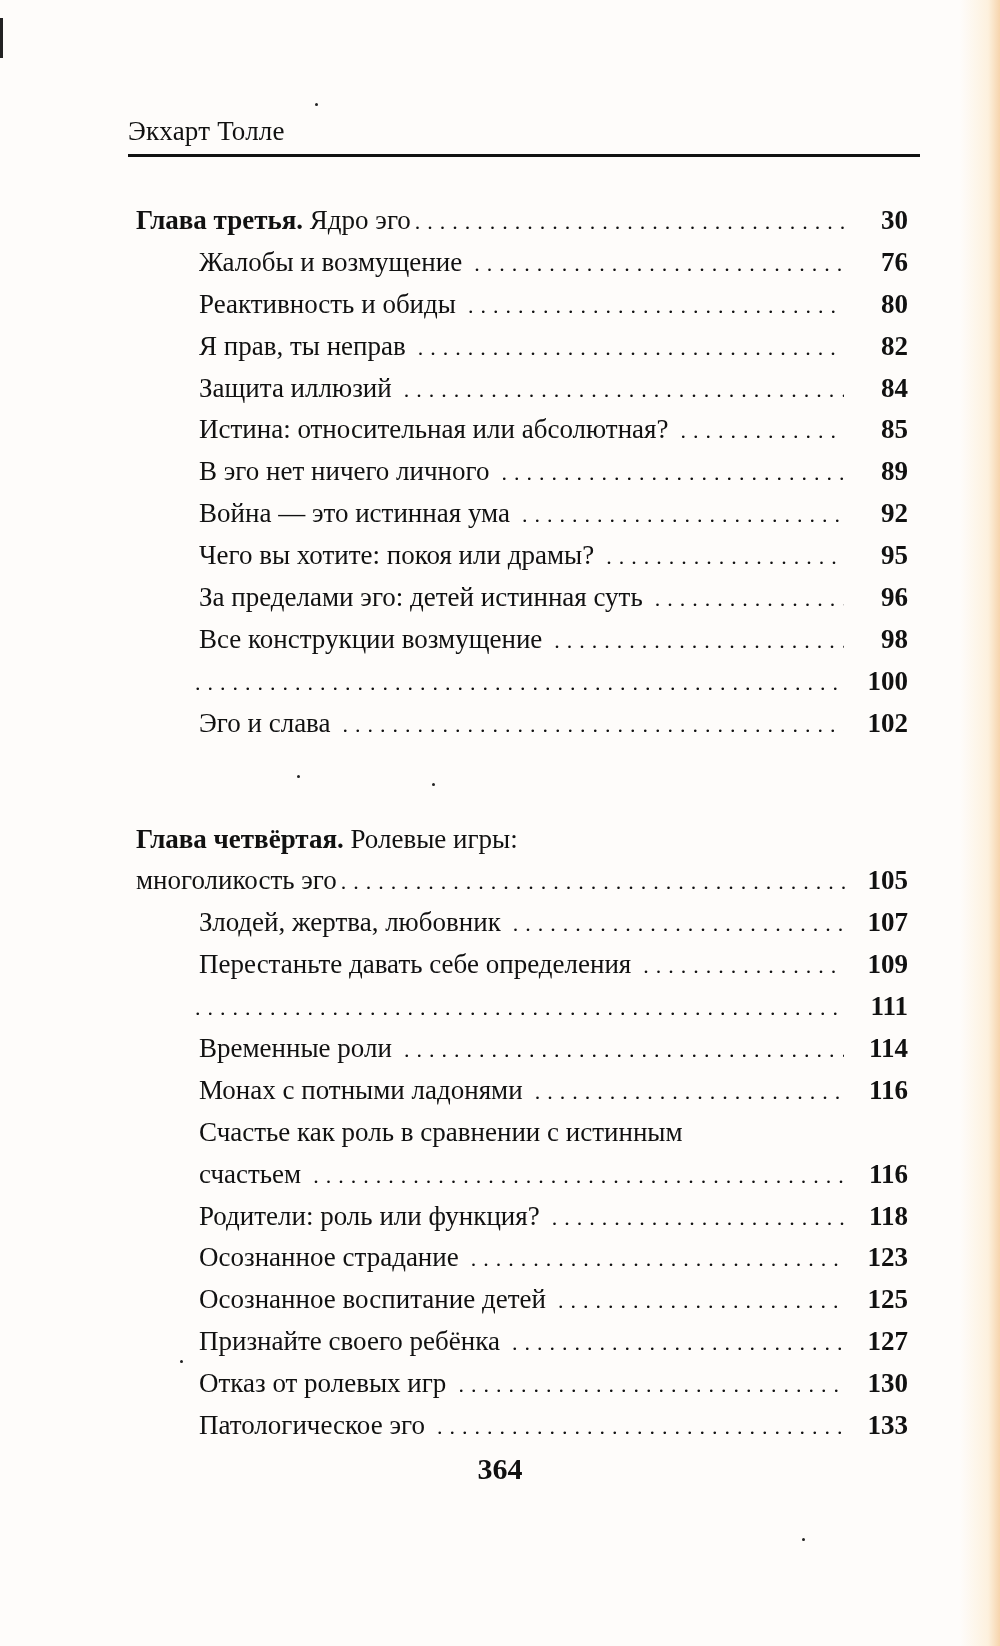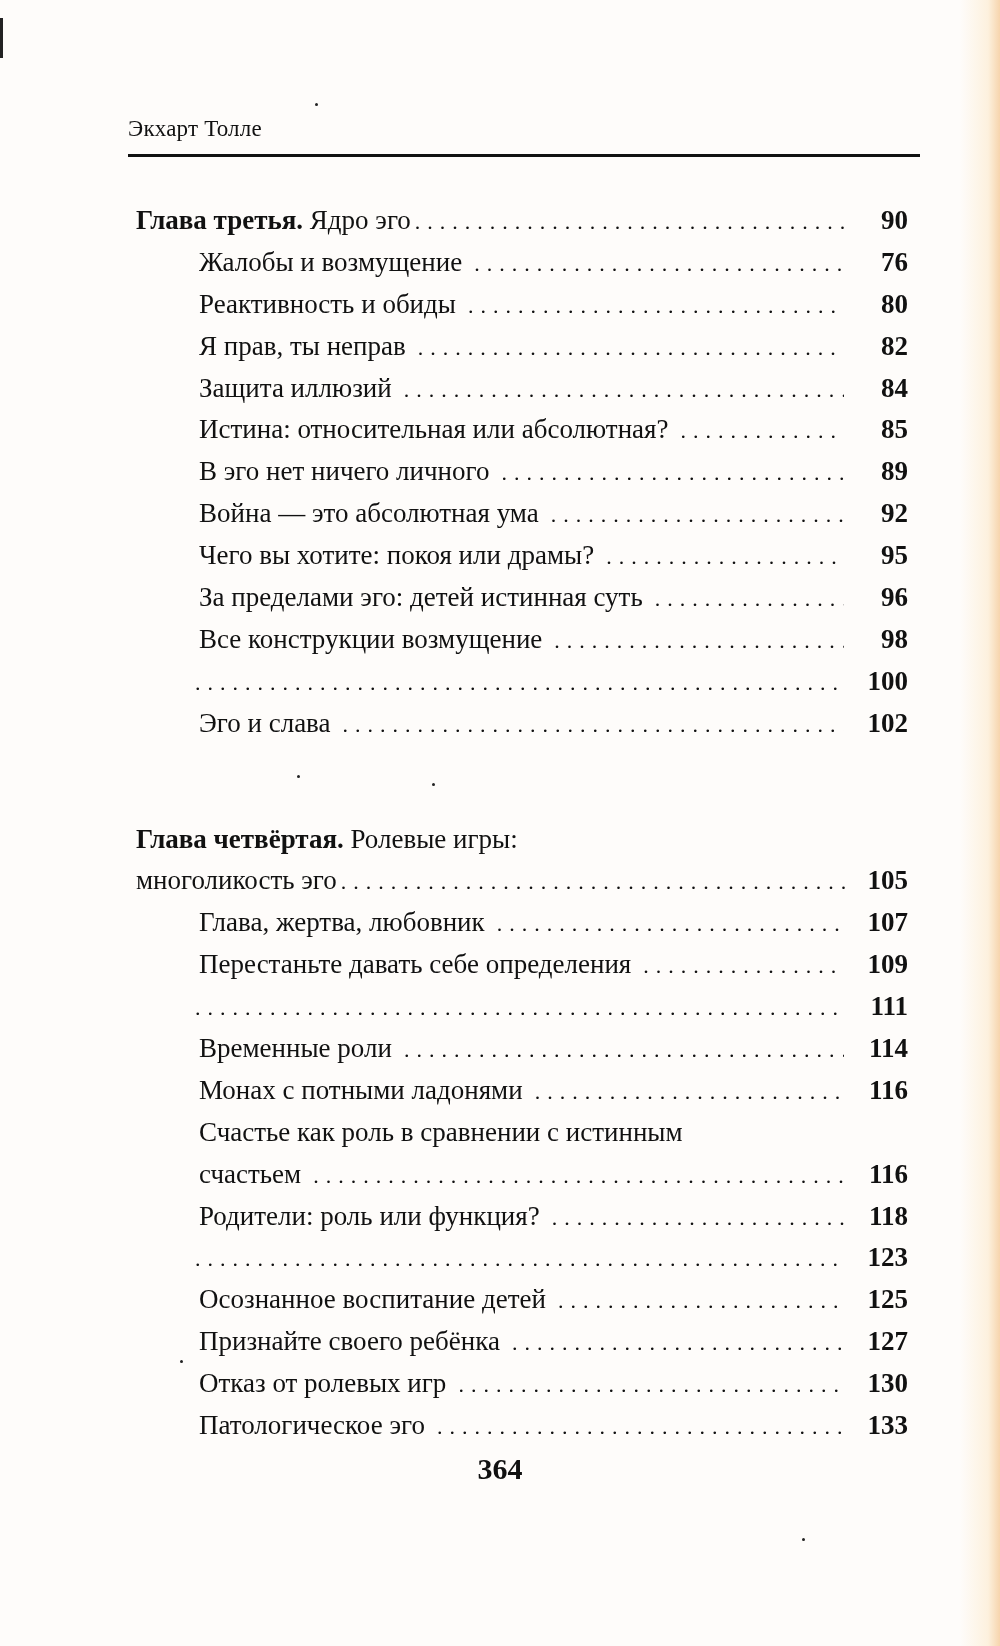--- a/index.html
+++ b/index.html
@@ -11,21 +11,21 @@
   }
   .edge-right {
     position: absolute; top: 0; right: 0; width: 40px; height: 1646px;
     background: linear-gradient(to right, rgba(255,250,240,0), rgba(250,220,170,0.35) 70%, rgba(240,180,110,0.55));
   }
   .edge-left-mark {
     position: absolute; left: 0; top: 18px; width: 3px; height: 40px; background: #222;
   }
   .running-head {
     position: absolute; left: 128px; top: 116px;
-    font-size: 23px; letter-spacing: 0.2px; text-align: right;
+    font-size: 27px; letter-spacing: 0.2px; text-align: right;
   }
   .head-rule {
     position: absolute; left: 128px; top: 154px; width: 792px; height: 3px; background: #111;
   }
   .toc {
     position: absolute; left: 128px; top: 200px; width: 780px;
   }
   .row {
     display: flex; align-items: baseline; height: 41.9px; font-size: 27px; line-height: 41.9px;
     white-space: nowrap;
@@ -57,21 +57,21 @@
 <div class="edge-left-mark"></div>
 
 <div class="running-head">Экхарт Толле</div>
 <div class="head-rule"></div>
 
 <div class="toc">
 
   <div class="row">
     <span class="title"><b>Глава третья.</b> <span>Ядро эго</span></span>
     <span class="leader"></span>
-    <span class="page">90</span>
+    <span class="page">30</span>
   </div>
   <div class="row indent">
       <span class="title">Жалобы и возмущение</span>
       <span class="leader"></span>
       <span class="page">76</span>
     </div>
   <div class="row indent">
       <span class="title">Реактивность и обиды</span>
       <span class="leader"></span>
       <span class="page">80</span>
@@ -90,21 +90,21 @@
       <span class="title">Истина: относительная или абсолютная?</span>
       <span class="leader"></span>
       <span class="page">85</span>
     </div>
   <div class="row indent">
       <span class="title">В эго нет ничего личного</span>
       <span class="leader"></span>
       <span class="page">89</span>
     </div>
   <div class="row indent">
-      <span class="title">Война — это абсолютная ума</span>
+      <span class="title">Война — это истинная ума</span>
       <span class="leader"></span>
       <span class="page">92</span>
     </div>
   <div class="row indent">
       <span class="title">Чего вы хотите: покоя или драмы?</span>
       <span class="leader"></span>
       <span class="page">95</span>
     </div>
   <div class="row indent">
       <span class="title">За пределами эго: детей истинная суть</span>
@@ -130,21 +130,21 @@
 
   <div class="row">
     <span class="title"><b>Глава четвёртая.</b> <span>Ролевые игры:</span></span>
   </div>
   <div class="row">
     <span class="title">многоликость эго</span>
     <span class="leader"></span>
     <span class="page">105</span>
   </div>
   <div class="row indent">
-      <span class="title">Глава, жертва, любовник</span>
+      <span class="title">Злодей, жертва, любовник</span>
       <span class="leader"></span>
       <span class="page">107</span>
     </div>
   <div class="row indent">
       <span class="title">Перестаньте давать себе определения</span>
       <span class="leader"></span>
       <span class="page">109</span>
     </div>
   <div class="row indent">
       <span class="leader"></span>
@@ -167,20 +167,21 @@
       <span class="title">счастьем</span>
       <span class="leader"></span>
       <span class="page">116</span>
     </div>
   <div class="row indent">
       <span class="title">Родители: роль или функция?</span>
       <span class="leader"></span>
       <span class="page">118</span>
     </div>
   <div class="row indent">
+      <span class="title">Осознанное страдание</span>
       <span class="leader"></span>
       <span class="page">123</span>
     </div>
   <div class="row indent">
       <span class="title">Осознанное воспитание детей</span>
       <span class="leader"></span>
       <span class="page">125</span>
     </div>
   <div class="row indent">
       <span class="title">Признайте своего ребёнка</span>

